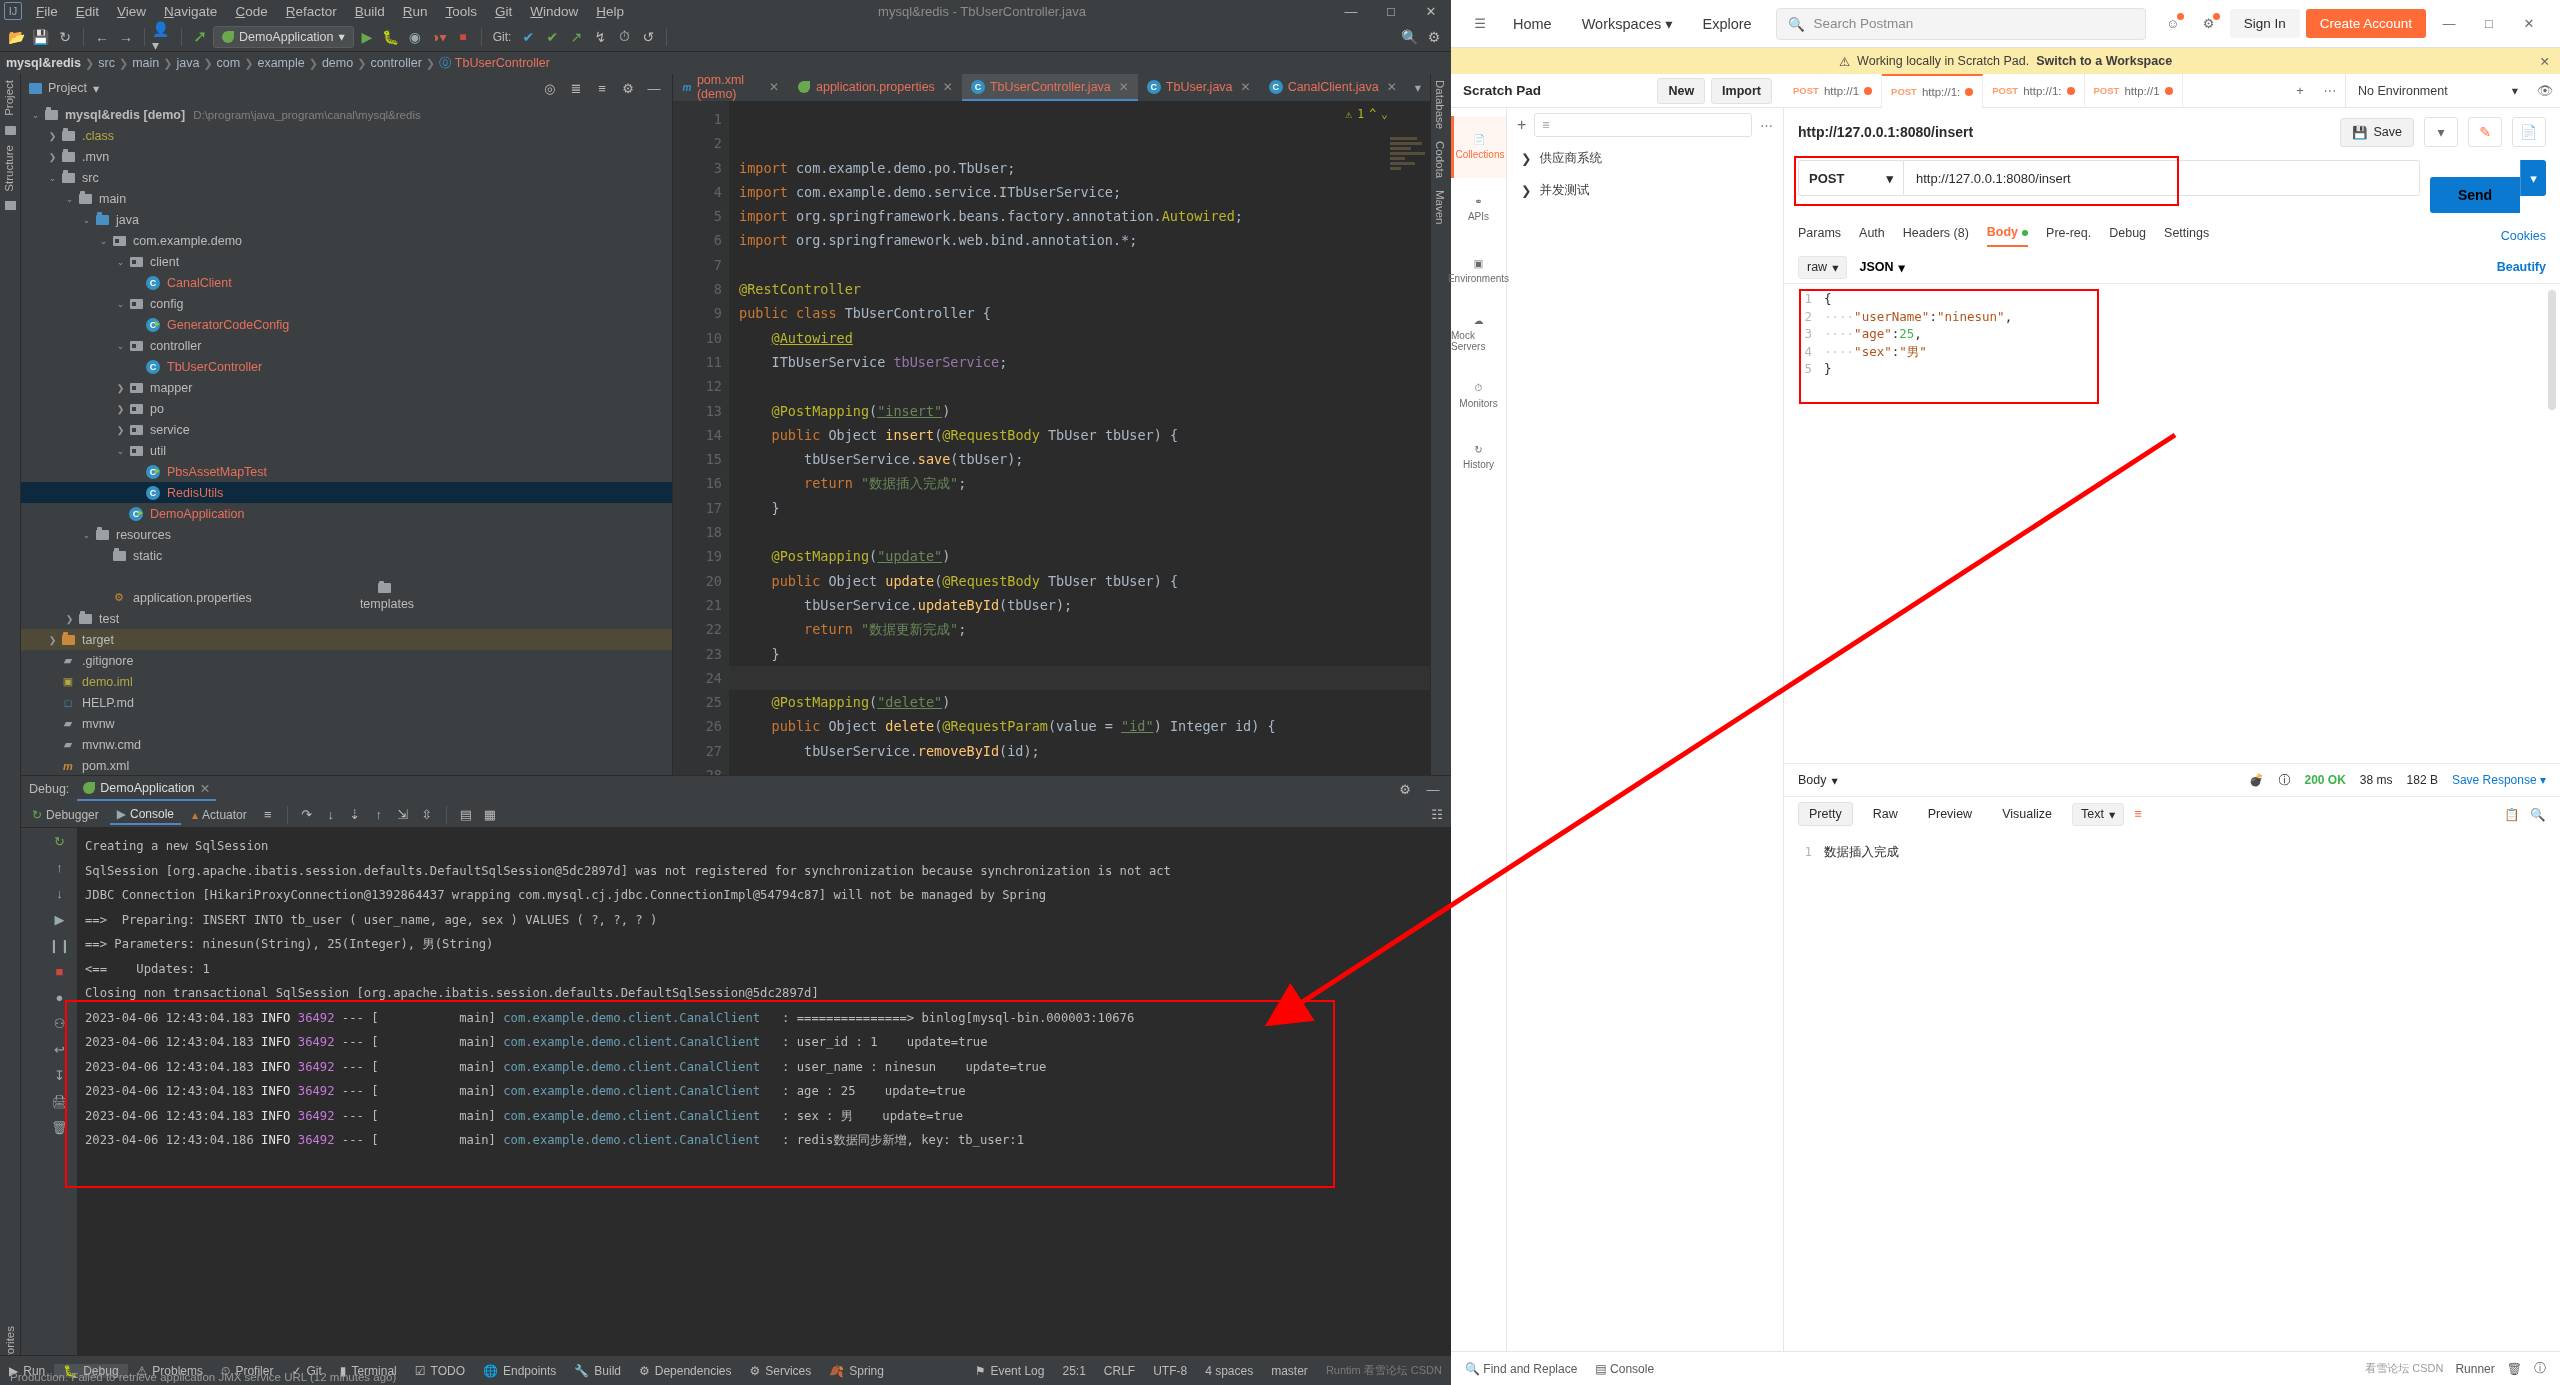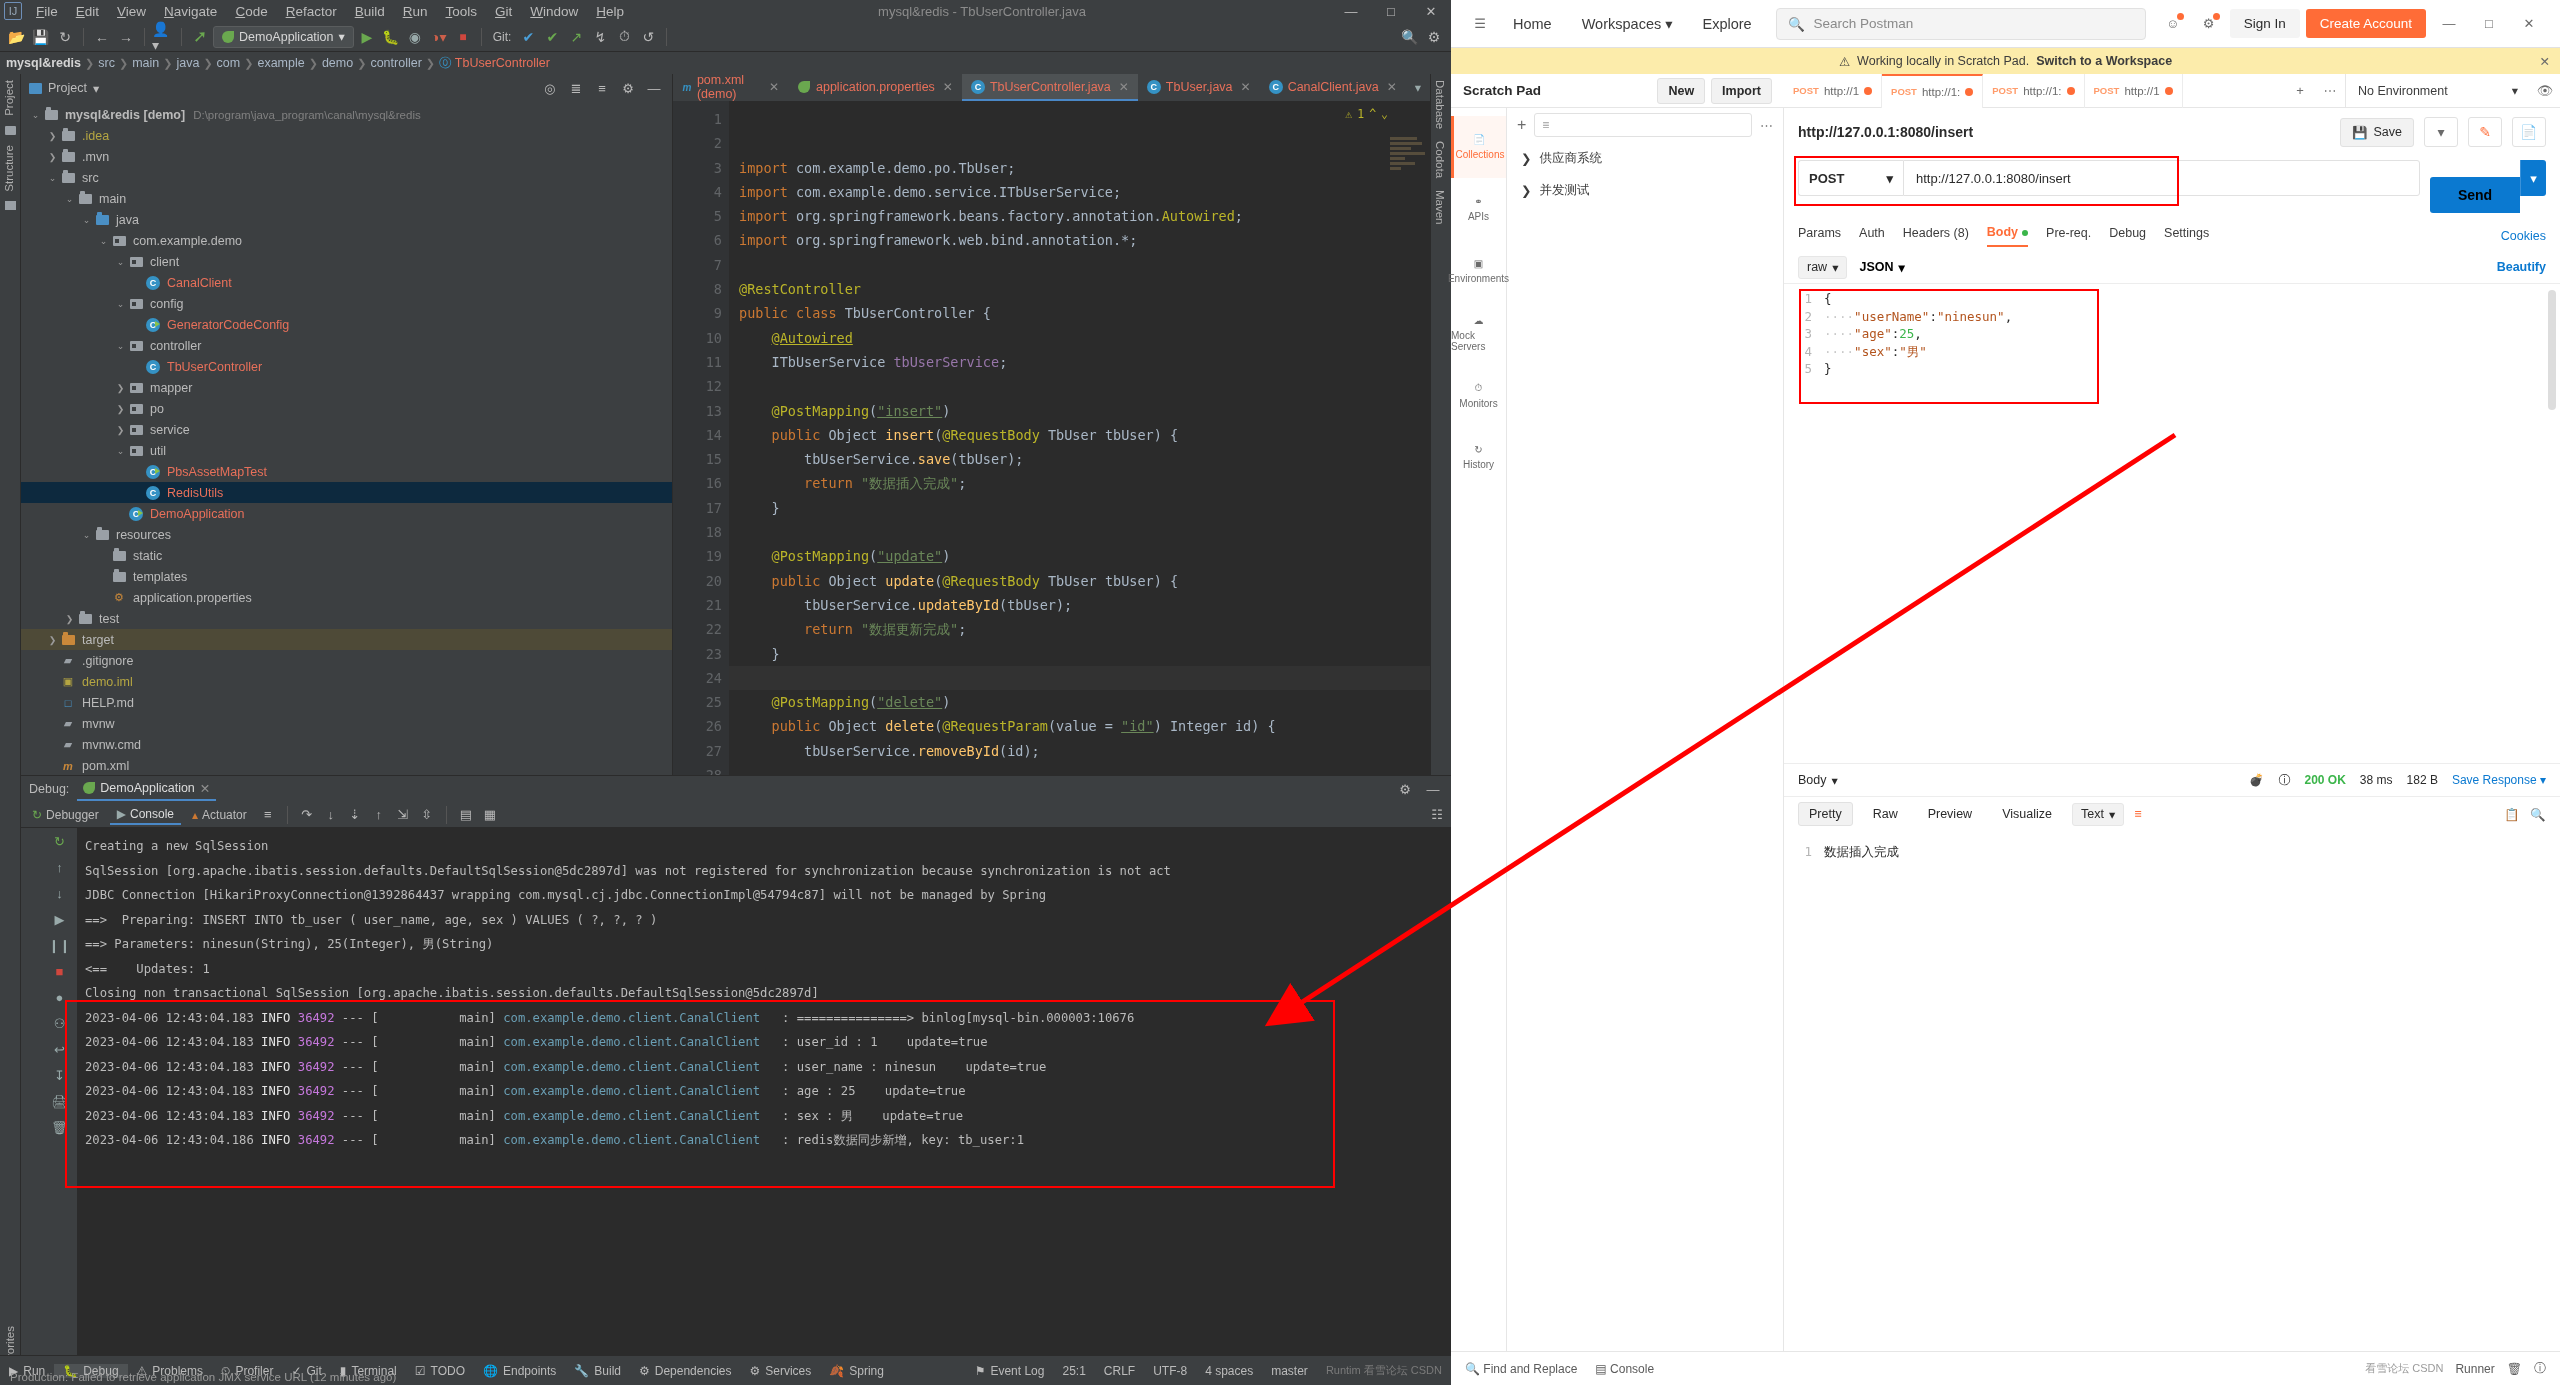--- a/index.html
+++ b/index.html
@@ -310,21 +310,21 @@
                 <span class="folder"></span>
               </span>
               <span class="tlabel c-grey bold" style="font-weight: bold;">mysql&amp;redis [demo]</span>
               <span class="c-path">D:\program\java_program\canal\mysql&amp;redis</span>
             </div>
             <div class="trow" style="padding-left: 25px;">
               <span class="arrow">❯</span>
               <span class="ticon">
                 <span class="folder"></span>
               </span>
-              <span class="tlabel c-yellow">.idea</span>
+              <span class="tlabel c-yellow">.class</span>
             </div>
             <div class="trow" style="padding-left: 25px;">
               <span class="arrow">❯</span>
               <span class="ticon">
                 <span class="folder"></span>
               </span>
               <span class="tlabel c-grey">.mvn</span>
             </div>
             <div class="trow" style="padding-left: 25px;">
               <span class="arrow">⌄</span>
@@ -452,21 +452,21 @@
               </span>
               <span class="tlabel c-grey">resources</span>
             </div>
             <div class="trow" style="padding-left: 76px;">
               <span class="arrow"></span>
               <span class="ticon">
                 <span class="folder"></span>
               </span>
               <span class="tlabel c-grey">static</span>
             </div>
-            <div class="trow" style="padding-left: 76px;">
+            <div class="trow" style="padding-left: 76px; flex-direction: column;">
               <span class="arrow"></span>
               <span class="ticon">
                 <span class="folder"></span>
               </span>
               <span class="tlabel c-grey">templates</span>
             </div>
             <div class="trow" style="padding-left: 76px;">
               <span class="arrow"></span>
               <span class="ticon">
                 <span class="fx" style="color:#c9883a">⚙</span>

